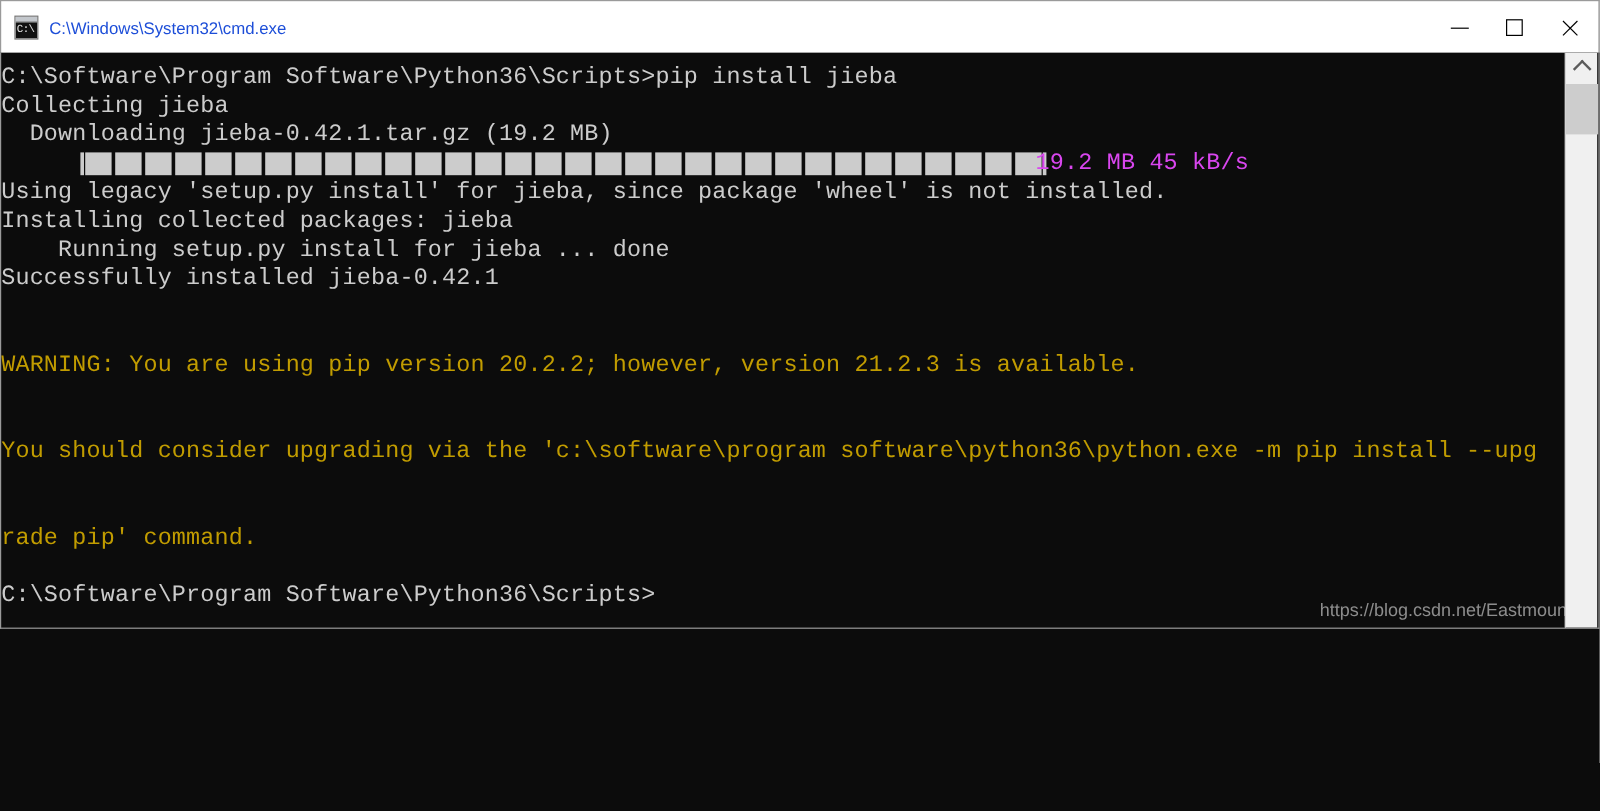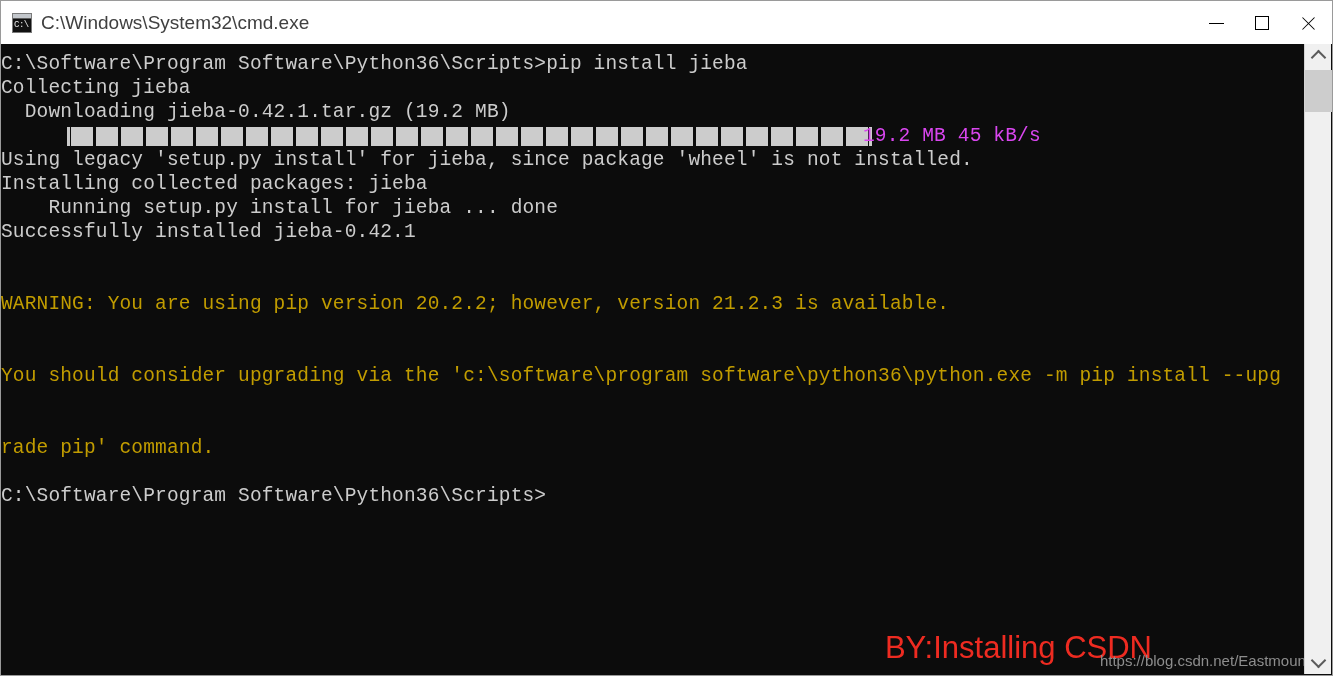--- a/index.html
+++ b/index.html
@@ -66,22 +66,22 @@
     color: #e6e6e6;
     font-family: "Liberation Mono", monospace;
     font-size: 9px;
     line-height: 13px;
     letter-spacing: -0.5px;
     padding-left: 1px;
     box-sizing: border-box;
   }
 
   #titlebar-title {
-    font-size: 19px;
-    color: #404040;
+    font-size: 14px;
+    color: #1d4ed8;
     font-family: "Liberation Sans", sans-serif;
     white-space: nowrap;
     letter-spacing: 0px;
   }
 
   #winbuttons {
     position: absolute;
     right: 1px;
     top: 1px;
     height: 42px;
@@ -126,21 +126,21 @@
   }
   .close-glyph::before { transform: rotate(45deg); }
   .close-glyph::after  { transform: rotate(-45deg); }
 
   
   #console {
     position: absolute;
     left: 0;
     top: 44px;
     width: 1333px;
-    height: 632px;
+    height: 480px;
     background: #0c0c0c;
     border-left: 1px solid #9a9a9a;
     border-bottom: 1px solid #9a9a9a;
     border-right: 1px solid #9a9a9a;
     box-sizing: border-box;
     overflow: hidden;
   }
 
   #console-text {
     position: absolute;

